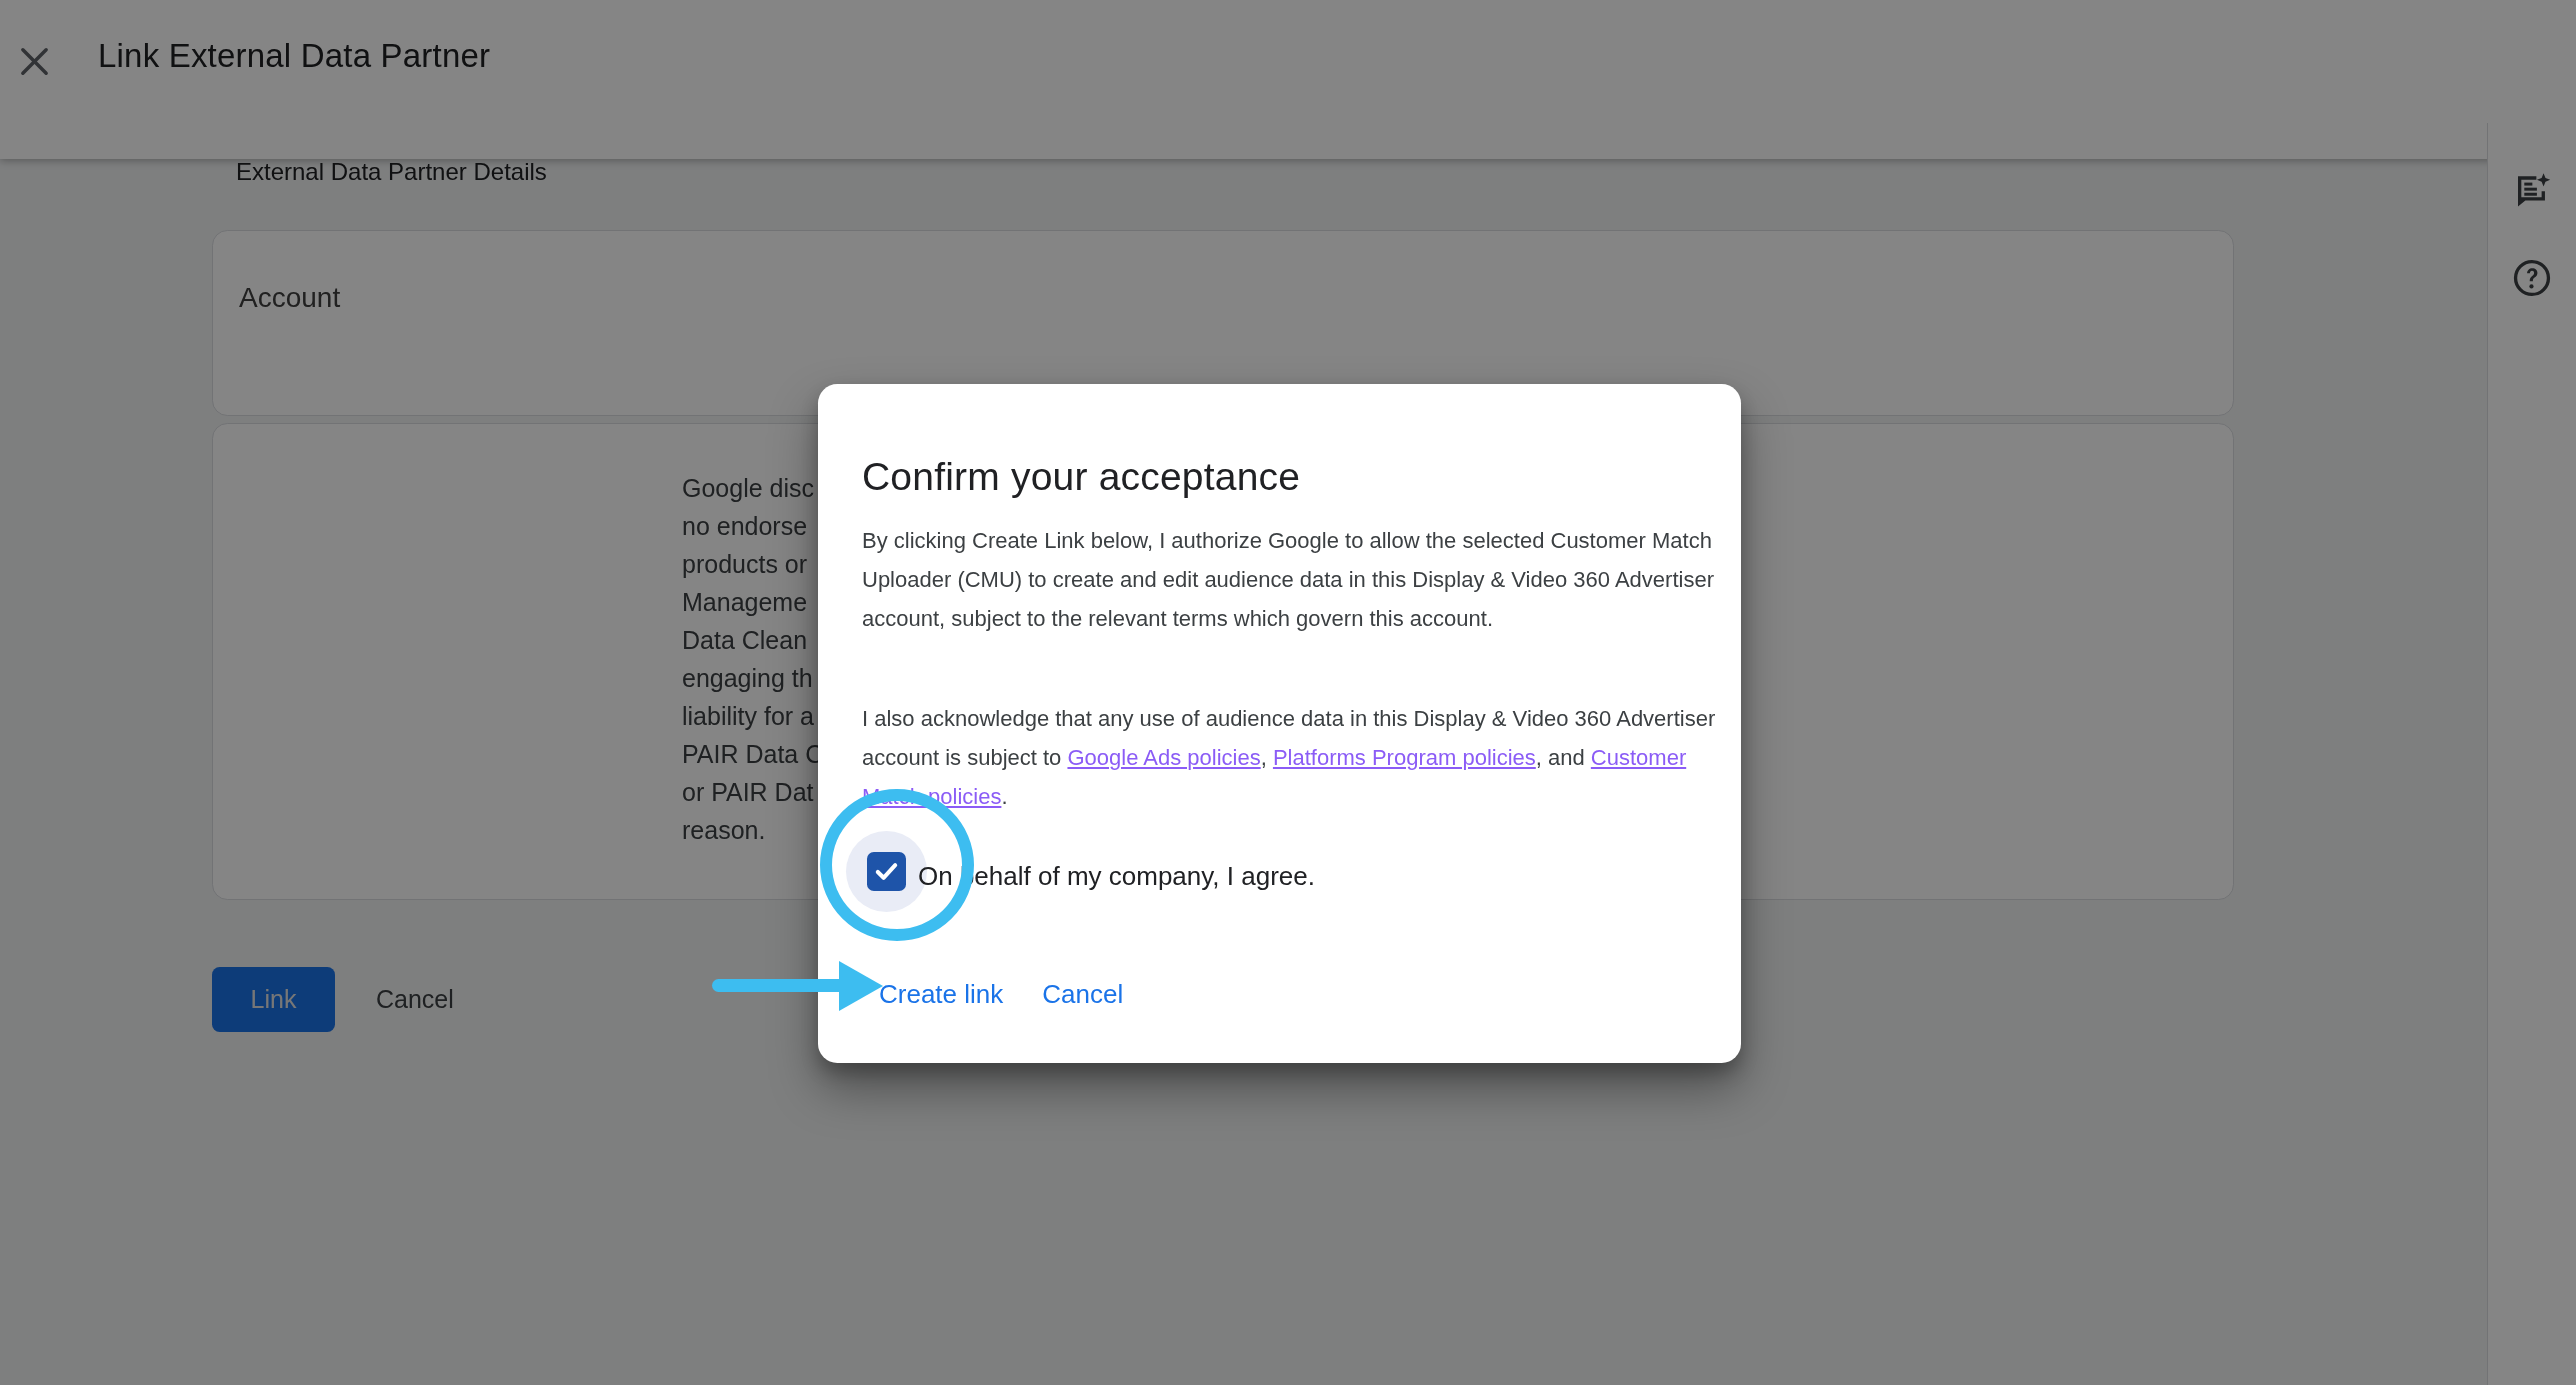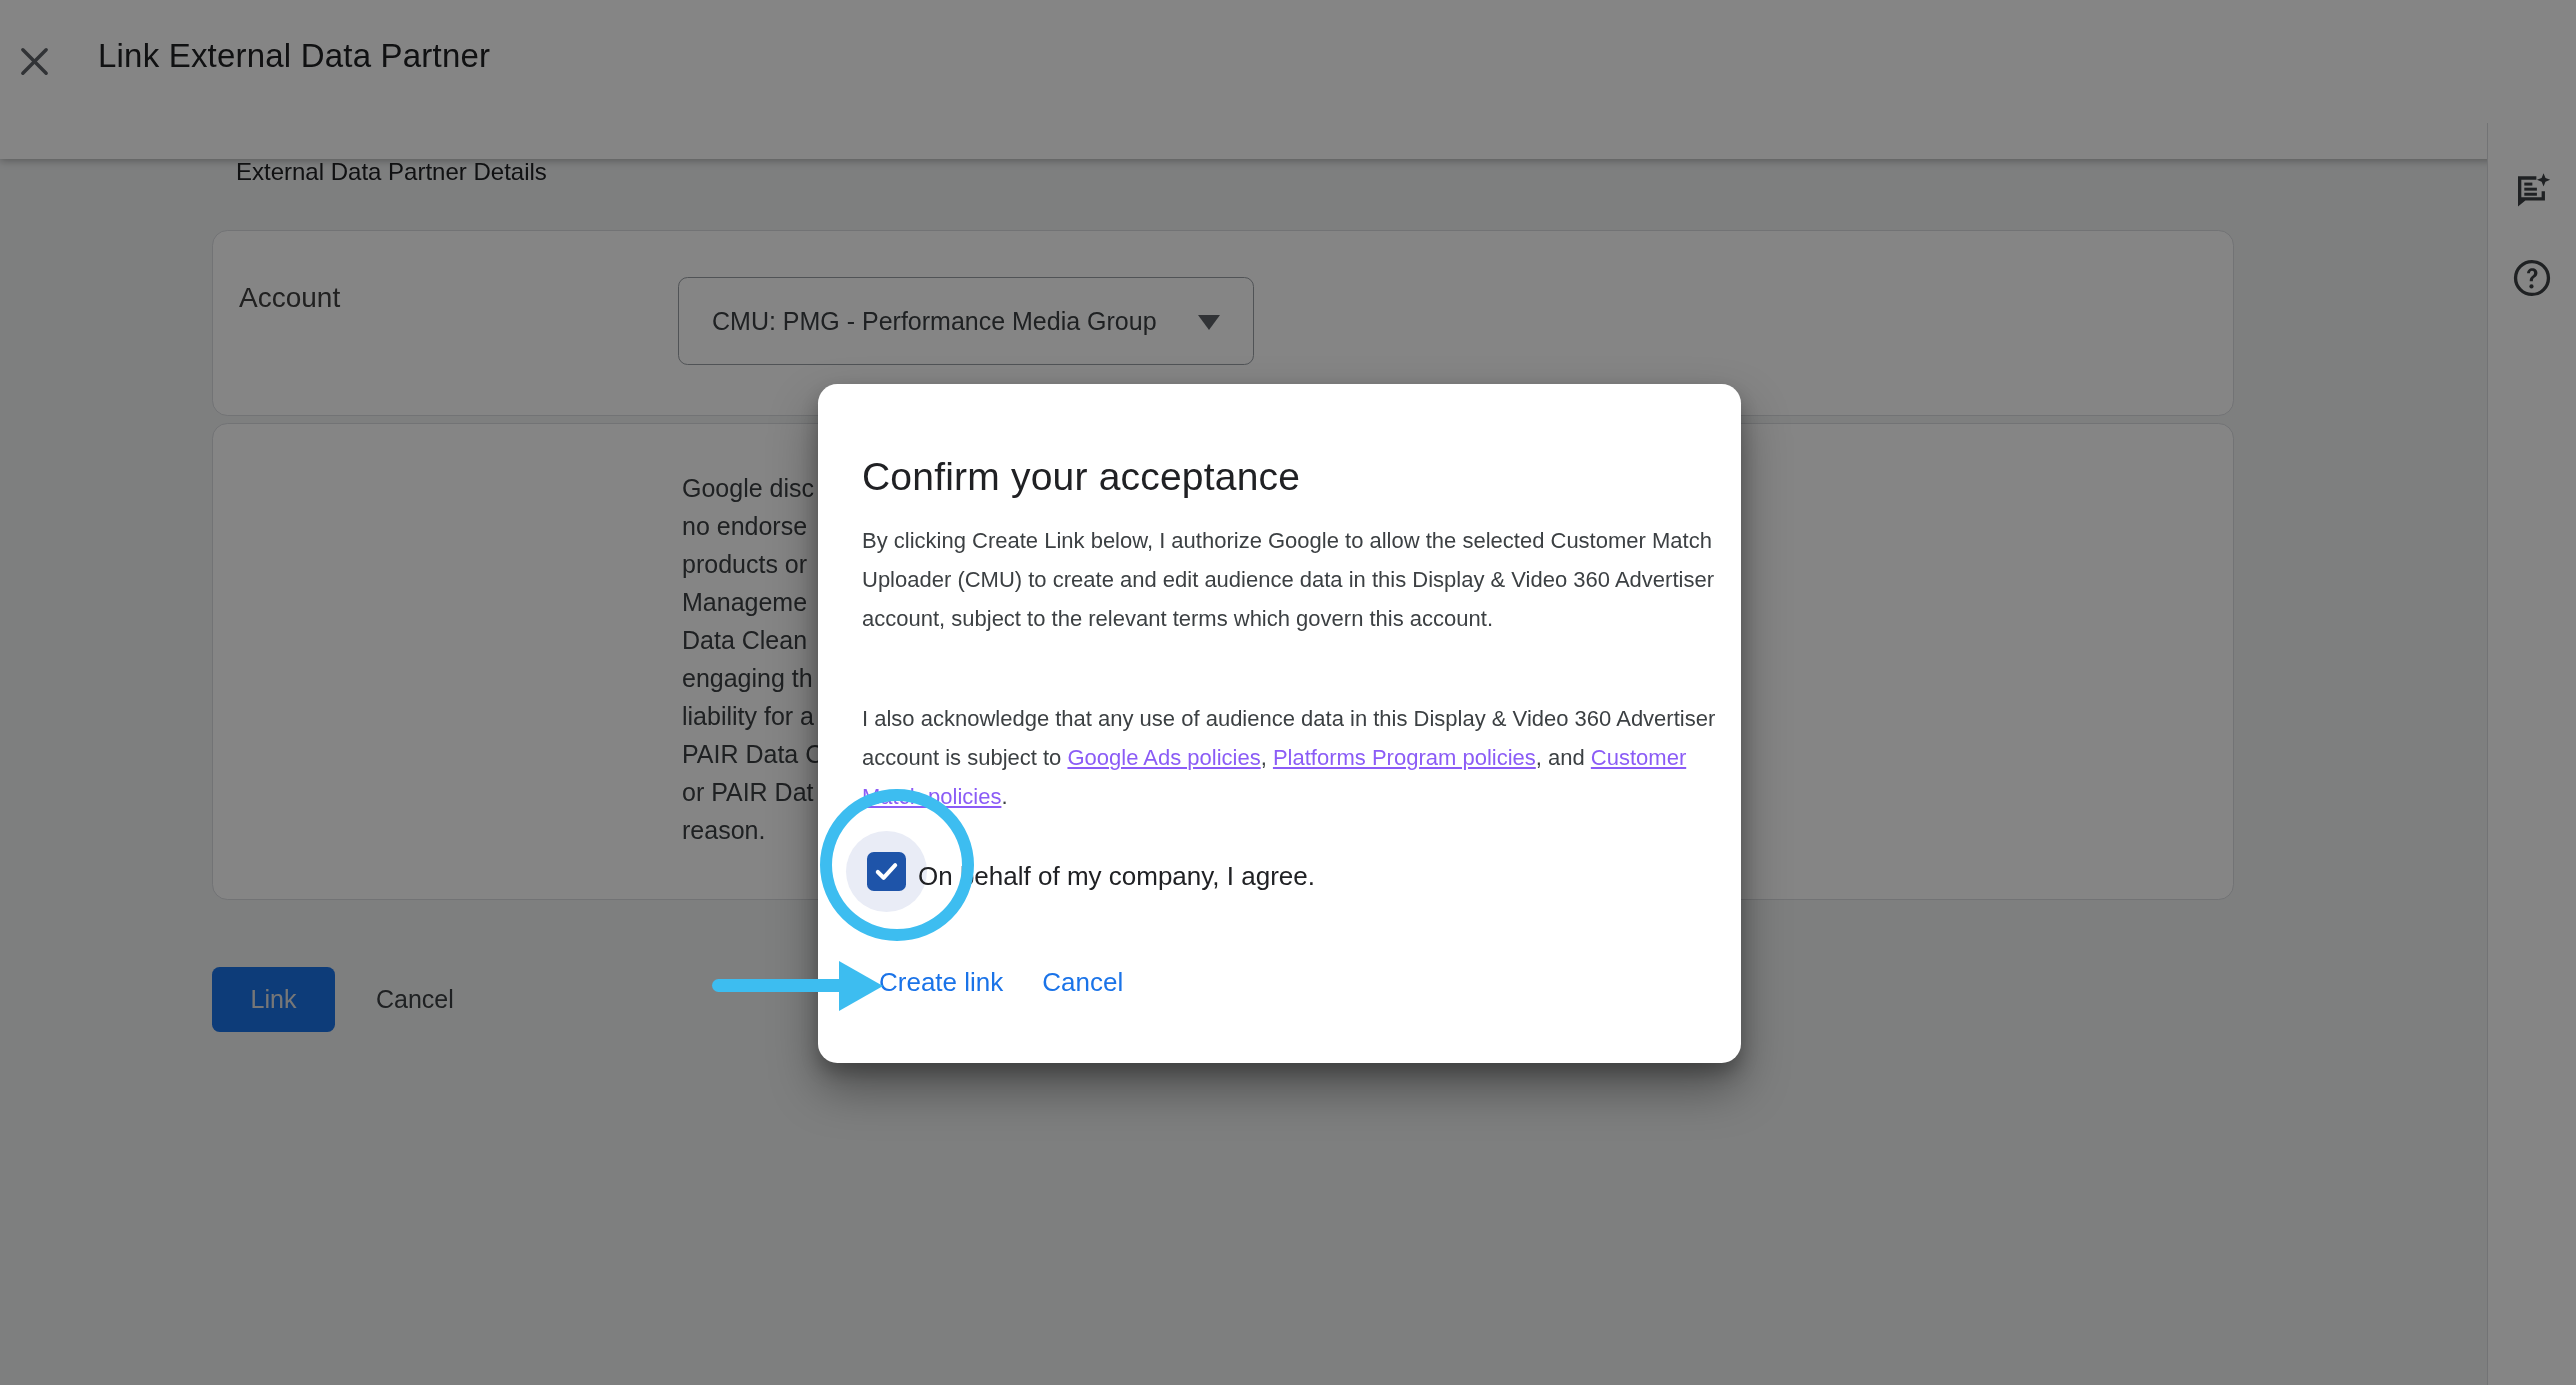--- a/index.html
+++ b/index.html
@@ -124,21 +124,21 @@
   .cb-label {
     position:absolute; left:100px; top:477px;
     font-size:26px; font-weight:500; color:#202124; white-space:nowrap; cursor:pointer;
   }
   .modal-actions {
     position:absolute; left:61px; top:583px;
     display:flex; gap:39px; align-items:center;
   }
   .text-btn {
     background:none; border:none; font-family:"Liberation Sans", sans-serif;
-    font-size:26px; font-weight:500; color:#1a73e8; cursor:pointer; white-space:nowrap;
+    font-size:26px; font-weight:500; color:#1a73e8; cursor:pointer; white-space:nowrap;margin-top:12px;
   }
 
   
   .annot { z-index:30; pointer-events:none; position:absolute; }
   .annot-circle {
     left:820px; top:789px; width:154px; height:152px;
     border:12.5px solid #3dbdf0; border-radius:50%;
   }
   .annot-arrow-shaft {
     left:712px; top:979px; width:135px; height:12.5px;
@@ -162,24 +162,20 @@
         <line x1="29" y1="5" x2="5" y2="29" stroke="#5f6368" stroke-width="3.6" stroke-linecap="round"></line>
       </svg>
     </div>
     <div class="page-title">Link External Data Partner</div>
   </div>
 
   <div class="section-heading">External Data Partner Details</div>
 
   <div class="card account-card"></div>
   <div class="account-label">Account</div>
-  <div class="account-dropdown">
-    <span class="dd-value">CMU: PMG - Performance Media Group</span>
-    <span class="caret"></span>
-  </div>
 
   <div class="card disclaimer-card"></div>
   <div class="disclaimer-lines">
     <div>Google disc</div>
     <div>no endorse</div>
     <div>products or</div>
     <div>Manageme</div>
     <div>Data Clean</div>
     <div>engaging th</div>
     <div>liability for a</div>

